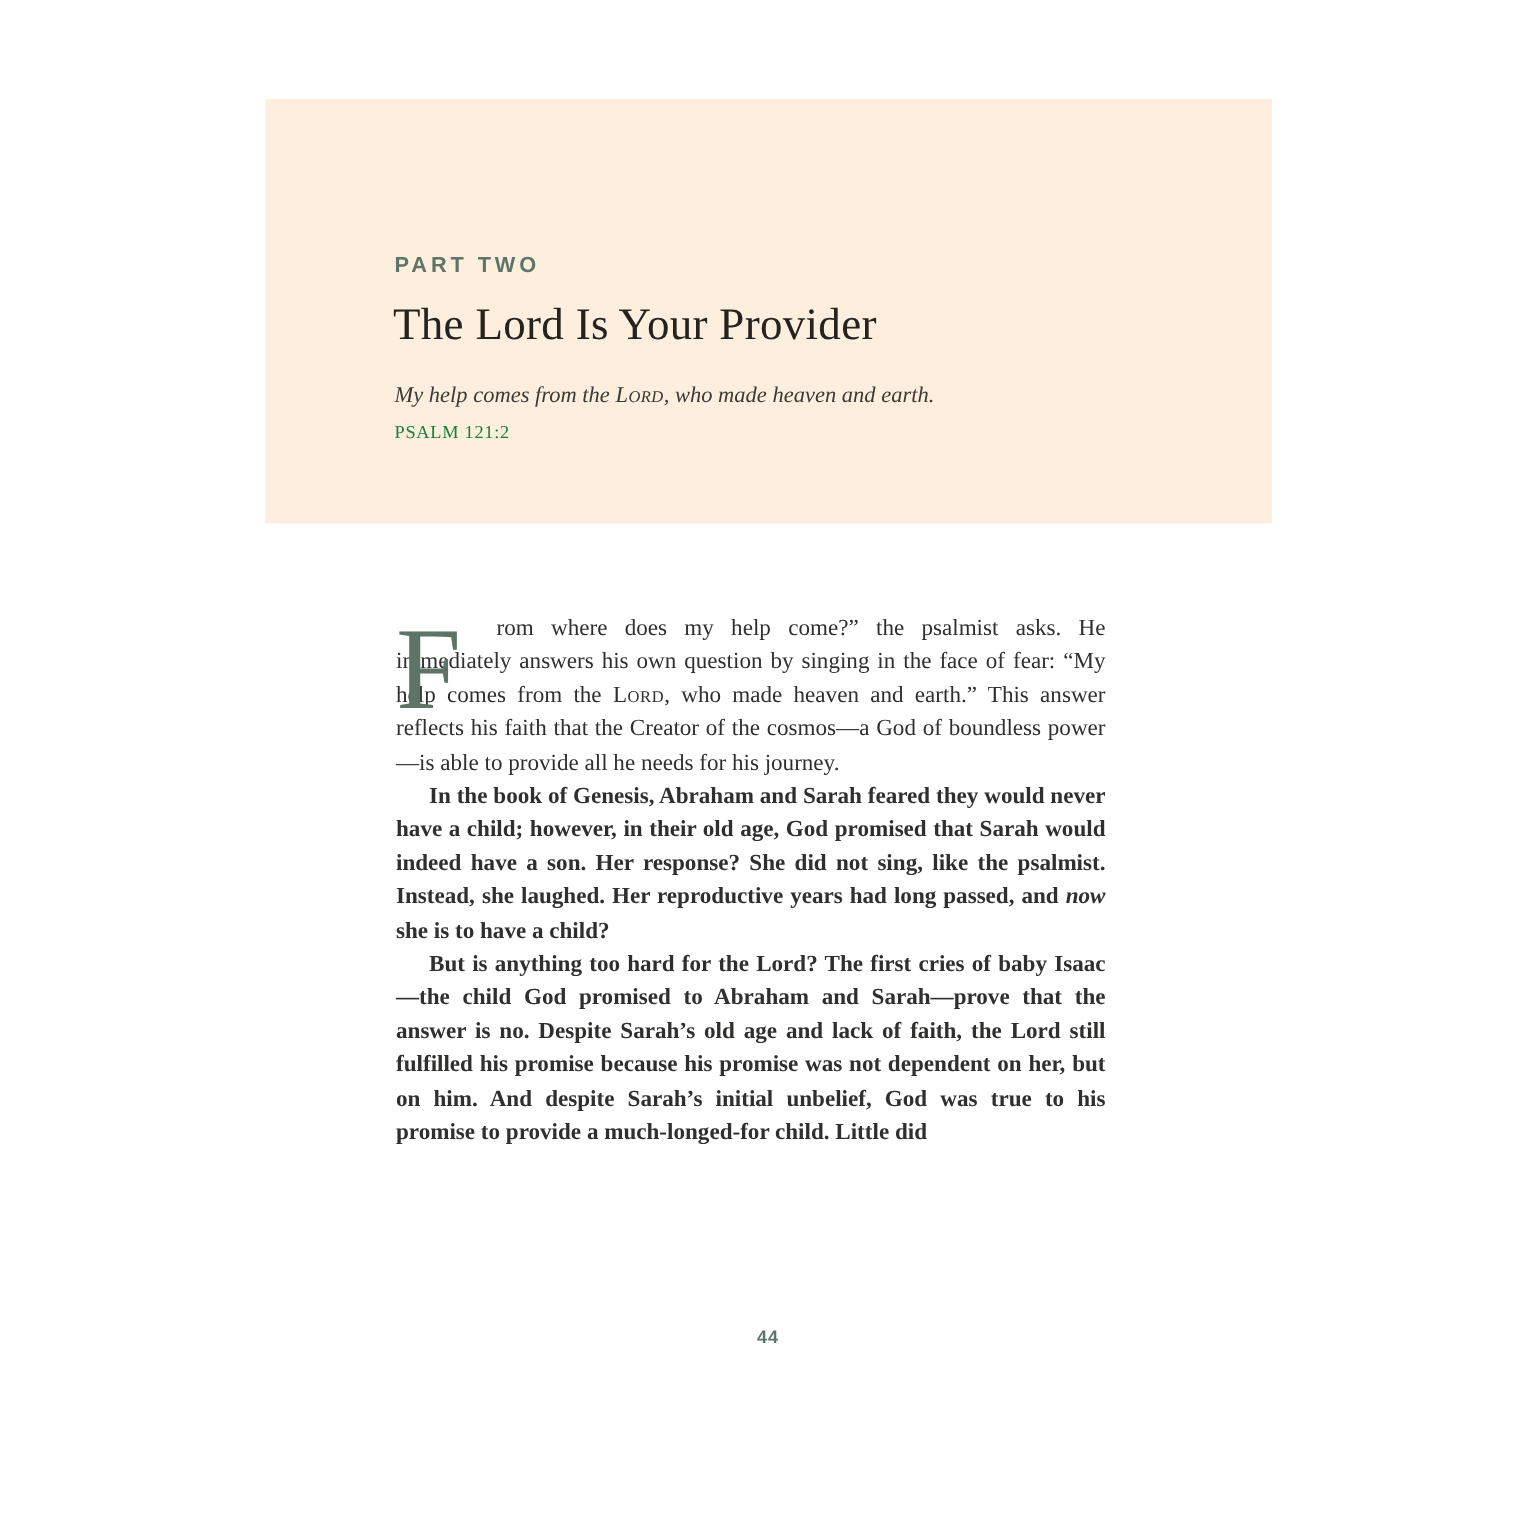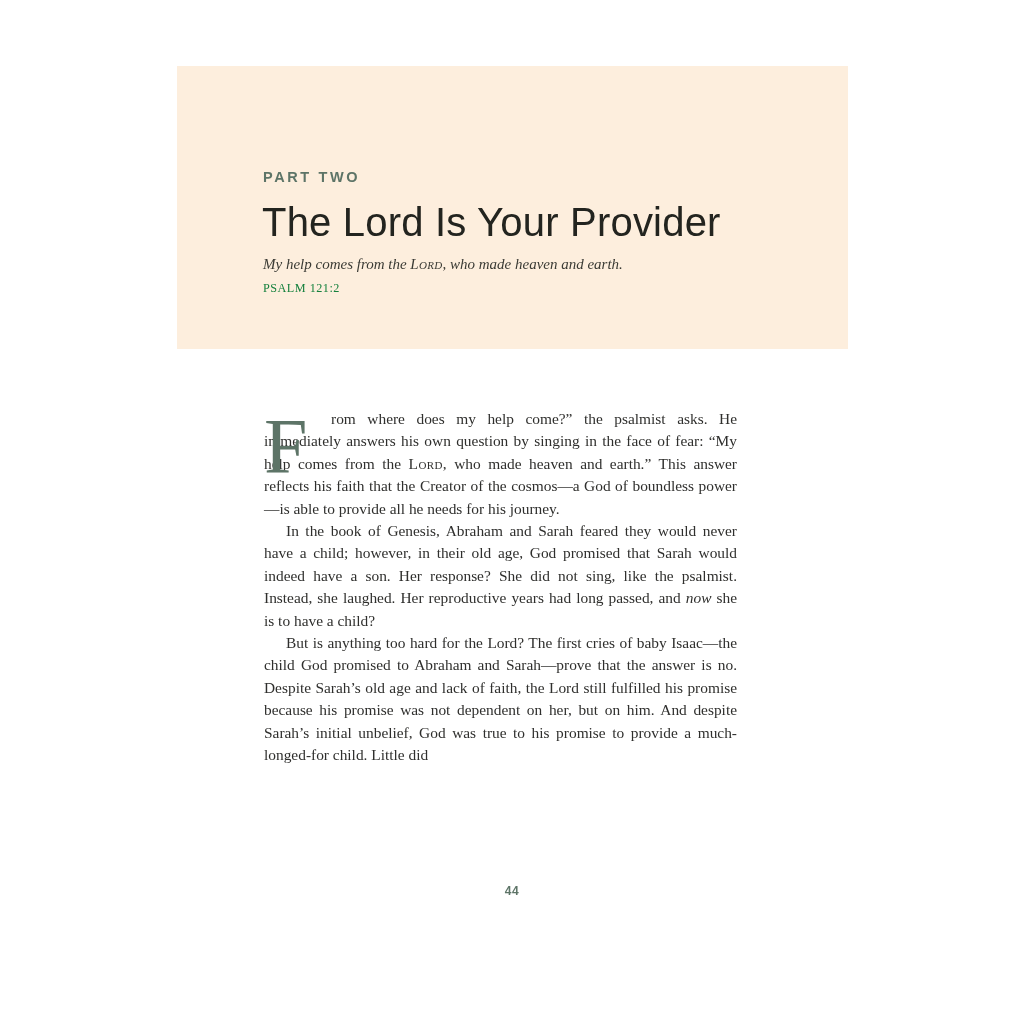--- a/index.html
+++ b/index.html
@@ -39,22 +39,22 @@
     font-size: 14.5px;
     font-weight: 700;
     letter-spacing: 2.6px;
     color: #5d7467;
   }
 
   .part-title {
     position: absolute;
     left: 85px;
     top: 134px;
-    font-family: Liberation Sans, sans-serif;
-    font-size: 40px;
+    font-family: Liberation Serif, serif;
+    font-size: 30px;
     font-weight: 400;
     letter-spacing: 0.2px;
     color: #23241f;
   }
 
   .epigraph {
     position: absolute;
     left: 86px;
     top: 188px;
     width: 520px;
@@ -93,20 +93,21 @@
     margin: 0;
     font-family: "Liberation Serif", serif;
     font-size: 15.4px;
     line-height: 22.4px;
     text-align: justify;
     color: #2f2f2d;
     hyphens: none;
   }
   p.body + p.body {
     text-indent: 22px;
+    font-weight: bold;
   }
 
   .first-para {
     position: relative;
     min-height: 96px;
   }
 
   .dropcap {
     position: absolute;
     left: 0;

